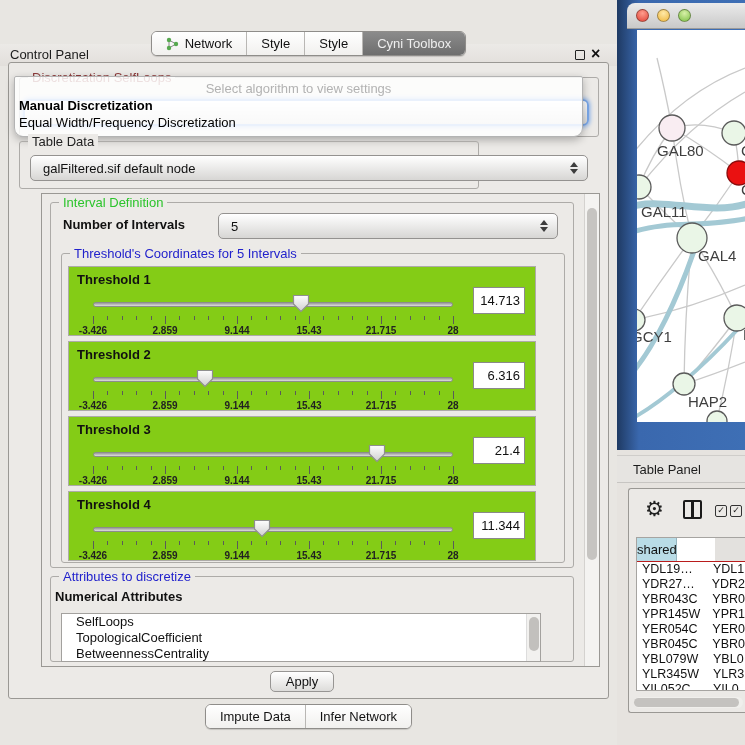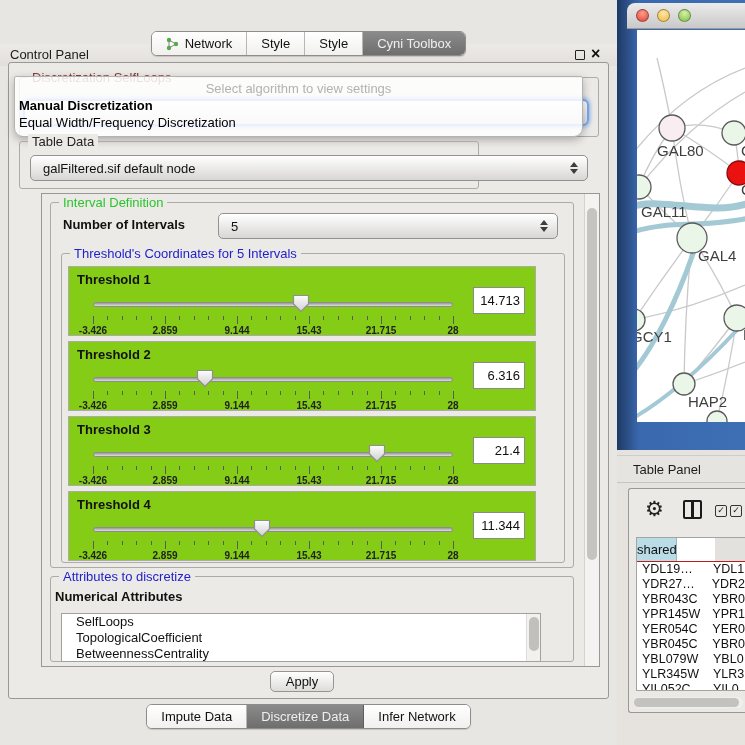--- a/index.html
+++ b/index.html
@@ -403,23 +403,20 @@
       </div>
 
       <div class="apply-btn">Apply</div>
     </div>
 
     <div class="bottom-tabs">
       <div class="seg-group">
         <div class="seg">
             <span>Impute Data</span>
           </div>
-        <div class="seg selected">
-            <span>Discretize Data</span>
-          </div>
         <div class="seg">
             <span>Infer Network</span>
           </div>
       </div>
     </div>
   </section>
 
   <section class="net-backdrop">
     <div class="mac-titlebar">
       <span class="tl red"></span>

